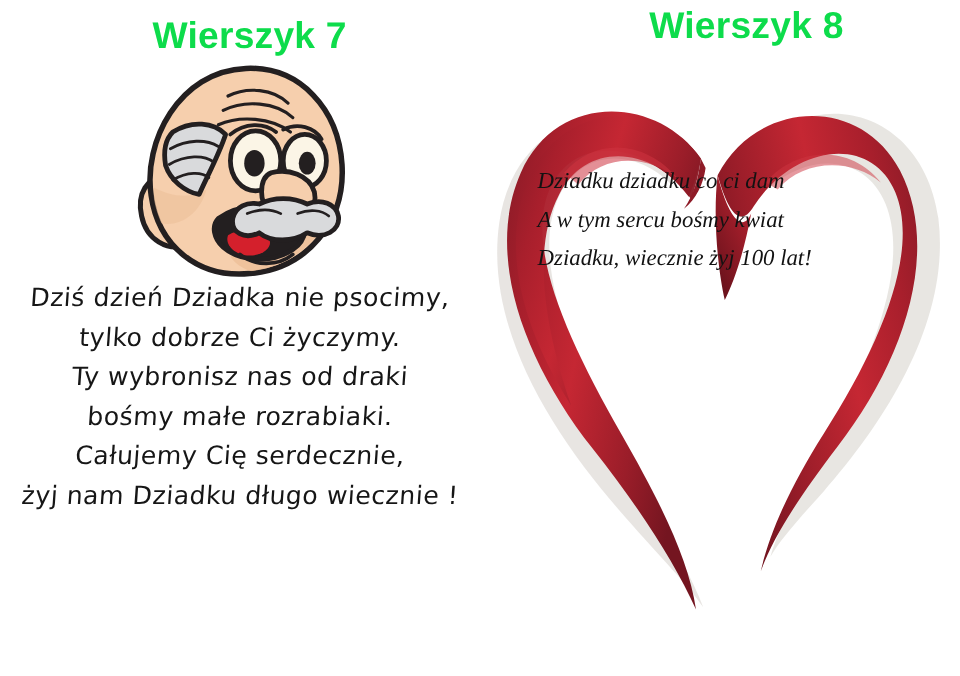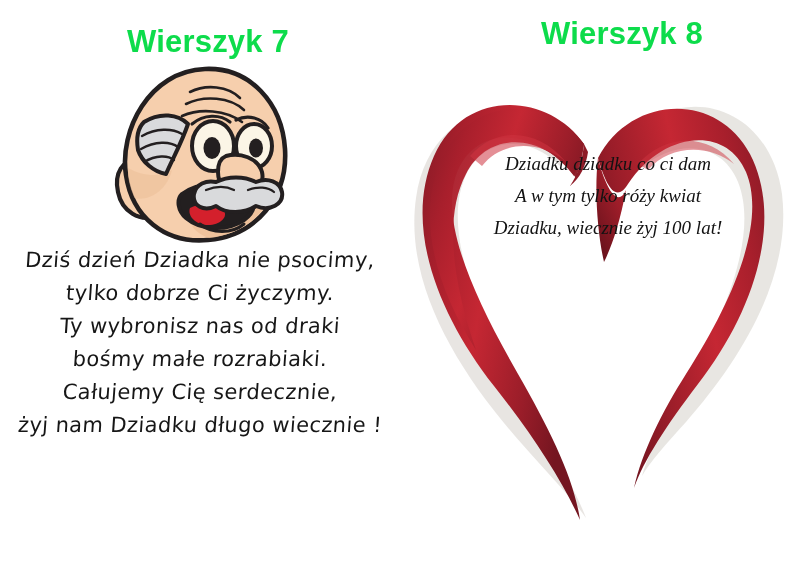--- a/index.html
+++ b/index.html
@@ -19,21 +19,21 @@
   #page {
     position: relative;
     width: 800px;
     height: 563px;
     background: #ffffff;
   }
 
   
   .panel {
     position: absolute;
-    top: 12px;
+    top: 0;
     height: 441px;
   }
   #panel-left  { left: 0;   width: 400px; }
   #panel-right { left: 400px; width: 400px; text-decoration: underline; }
 
   
   .poem-title {
     position: absolute;
     width: 100%;
     text-align: center;
@@ -84,21 +84,20 @@
     height: 512px;
   }
   #heart-graphic svg { display: block; width: 100%; height: 100%; }
 
   
   #poem-right {
     position: absolute;
     left: 48px;
     top: 136px;
     width: 320px;
-    text-align: center;
   }
   #poem-right .line {
     font-family: "Liberation Serif", serif;
     font-style: italic;
     font-size: 19px;
     line-height: 32px;
     color: #121212;
     white-space: nowrap;
   }
 </style>
@@ -274,18 +273,18 @@
 
         <path d="M240 124 C266 94 310 92 336 124
                  C312 104 272 104 250 130 Z" fill="#ce3340" opacity="0.5"></path>
       </svg>
     </div>
 
     <div class="poem-title" id="title-right">Wierszyk 8</div>
 
     <div id="poem-right">
       <div class="line">Dziadku dziadku co ci dam</div>
-      <div class="line">A w tym tylko róży kwiat</div>
+      <div class="line">A w tym sercu bośmy kwiat</div>
       <div class="line">Dziadku, wiecznie żyj 100 lat!</div>
     </div>
   </div>
 
 </div>
 
 </body></html>

